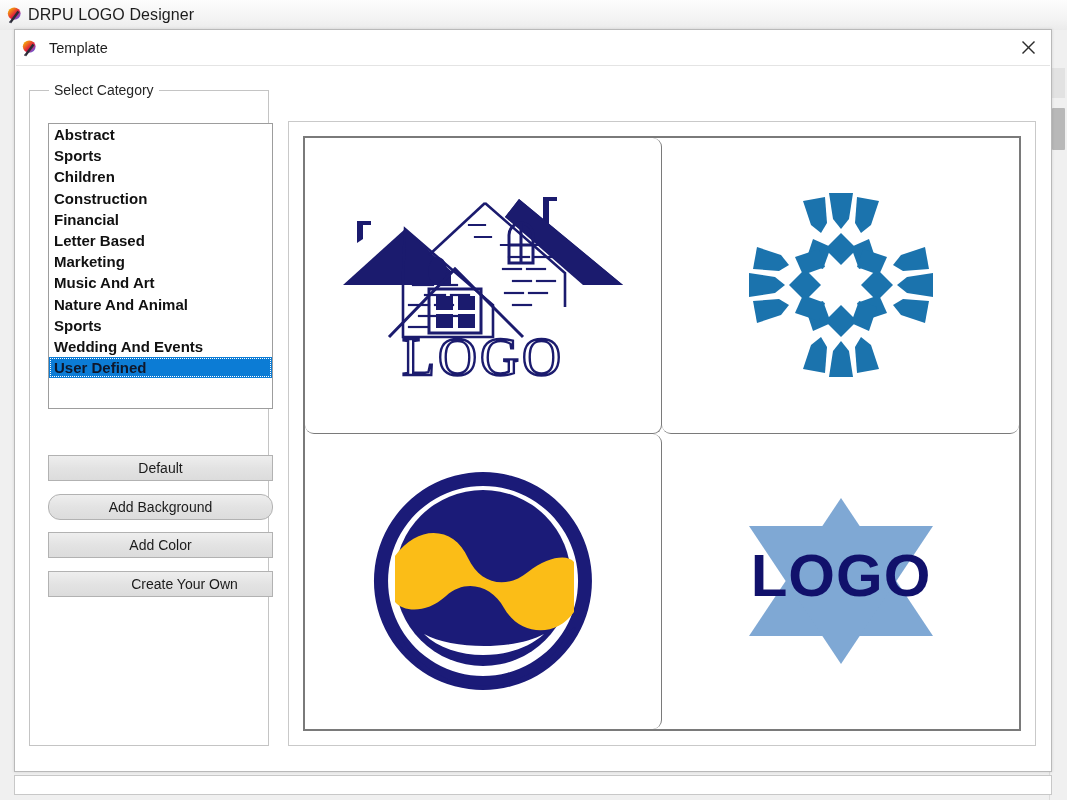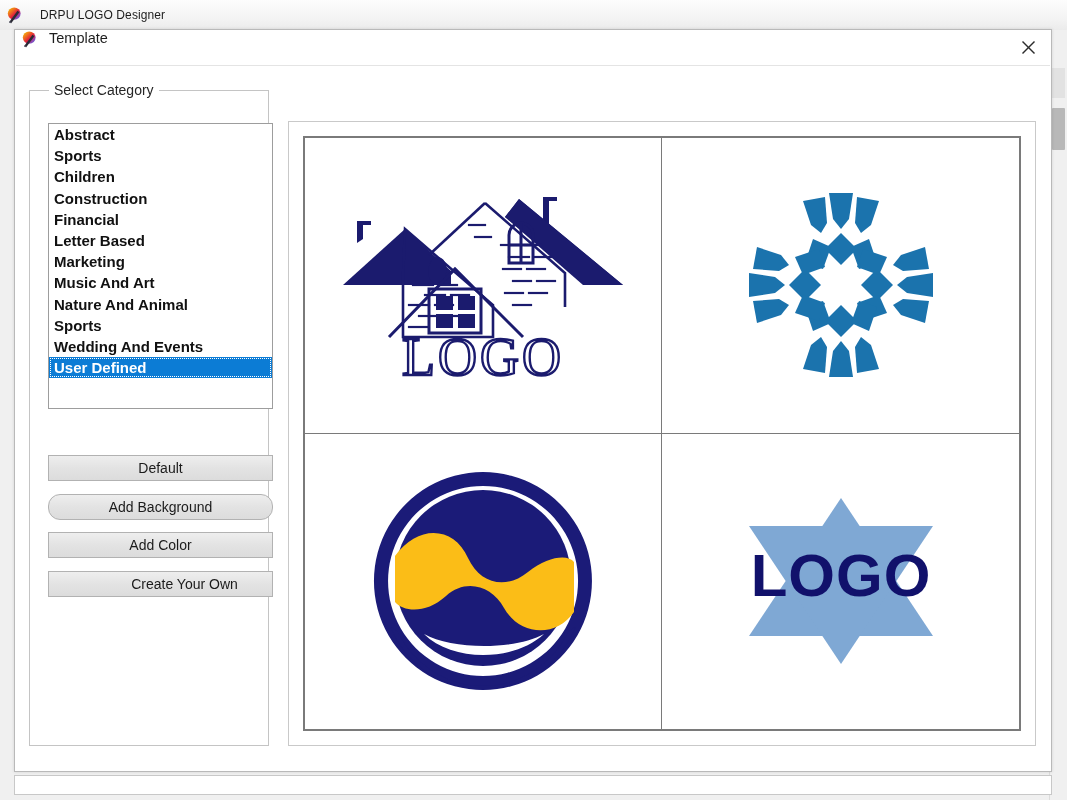--- a/index.html
+++ b/index.html
@@ -20,23 +20,23 @@
   }
   #app-titlebar {
     position: absolute;
     left: 0; top: 0;
     width: 1067px; height: 30px;
     background: linear-gradient(to bottom, #fdfdfd 0%, #f4f4f4 60%, #ebebeb 100%);
     border-bottom: 1px solid #d6d6d6;
     display: flex; align-items: center;
   }
   #app-title-text {
-    font-size: 12px;
+    font-size: 16px;
     color: #1d1d1d;
-    margin-left: 16px;
+    margin-left: 4px;
     letter-spacing: 0.1px;
     white-space: nowrap;
   }
   .app-icon {
     width: 18px; height: 18px;
     margin-left: 6px;
     position: relative; flex: none;
   }
 
   #app-client {
@@ -76,21 +76,21 @@
     background: #ffffff;
     border: 1px solid #b9b9b9;
     box-sizing: border-box;
     box-shadow: 0 0 3px rgba(0,0,0,0.12);
   }
   #template-titlebar {
     position: absolute;
     left: 0; top: 0;
     width: 1036px; height: 35px;
     background: #ffffff;
-    display: flex; 
+    display: flex; align-items: center;
   }
   #template-title-text {
     font-size: 14.5px;
     color: #1d1d1d;
     margin-left: 10px;
     white-space: nowrap;
   }
   #close-button {
     position: absolute;
     right: 0; top: 0;
@@ -143,21 +143,21 @@
     height: 21.2px;
     line-height: 21.2px;
     padding-left: 5px;
     font-size: 15px;
     color: #111111;
     white-space: nowrap;
     cursor: default;
   }
   .cat-item.selected {
     background: #0c7cd5;
-    color: #ffffff;
+    color: #0f172a;
     outline: 1px dotted #ffffff;
     outline-offset: -2px;
   }
 
   .panel-button {
     position: absolute;
     left: 18px;
     width: 225px; height: 26px;
     background: linear-gradient(to bottom, #eeeeee 0%, #e3e3e3 50%, #dcdcdc 100%);
     border: 1px solid #b2b2b2;
@@ -196,20 +196,21 @@
   }
   .tpl-cell {
     position: relative;
     display: flex;
     align-items: center;
     justify-content: center;
     box-sizing: border-box;
     background: #ffffff;
     overflow: hidden;
     cursor: default;
+    border-radius: 9px;
   }
   .tpl-cell.c0 { border-right: 1px solid #7a7a7a; border-bottom: 1px solid #7a7a7a; }
   .tpl-cell.c1 { border-bottom: 1px solid #7a7a7a; }
   .tpl-cell.c2 { border-right: 1px solid #7a7a7a; }
   .tpl-cell.c3 { }
 
   .tpl-art { display: block; }
 
   
   #app-bottom-strip {

